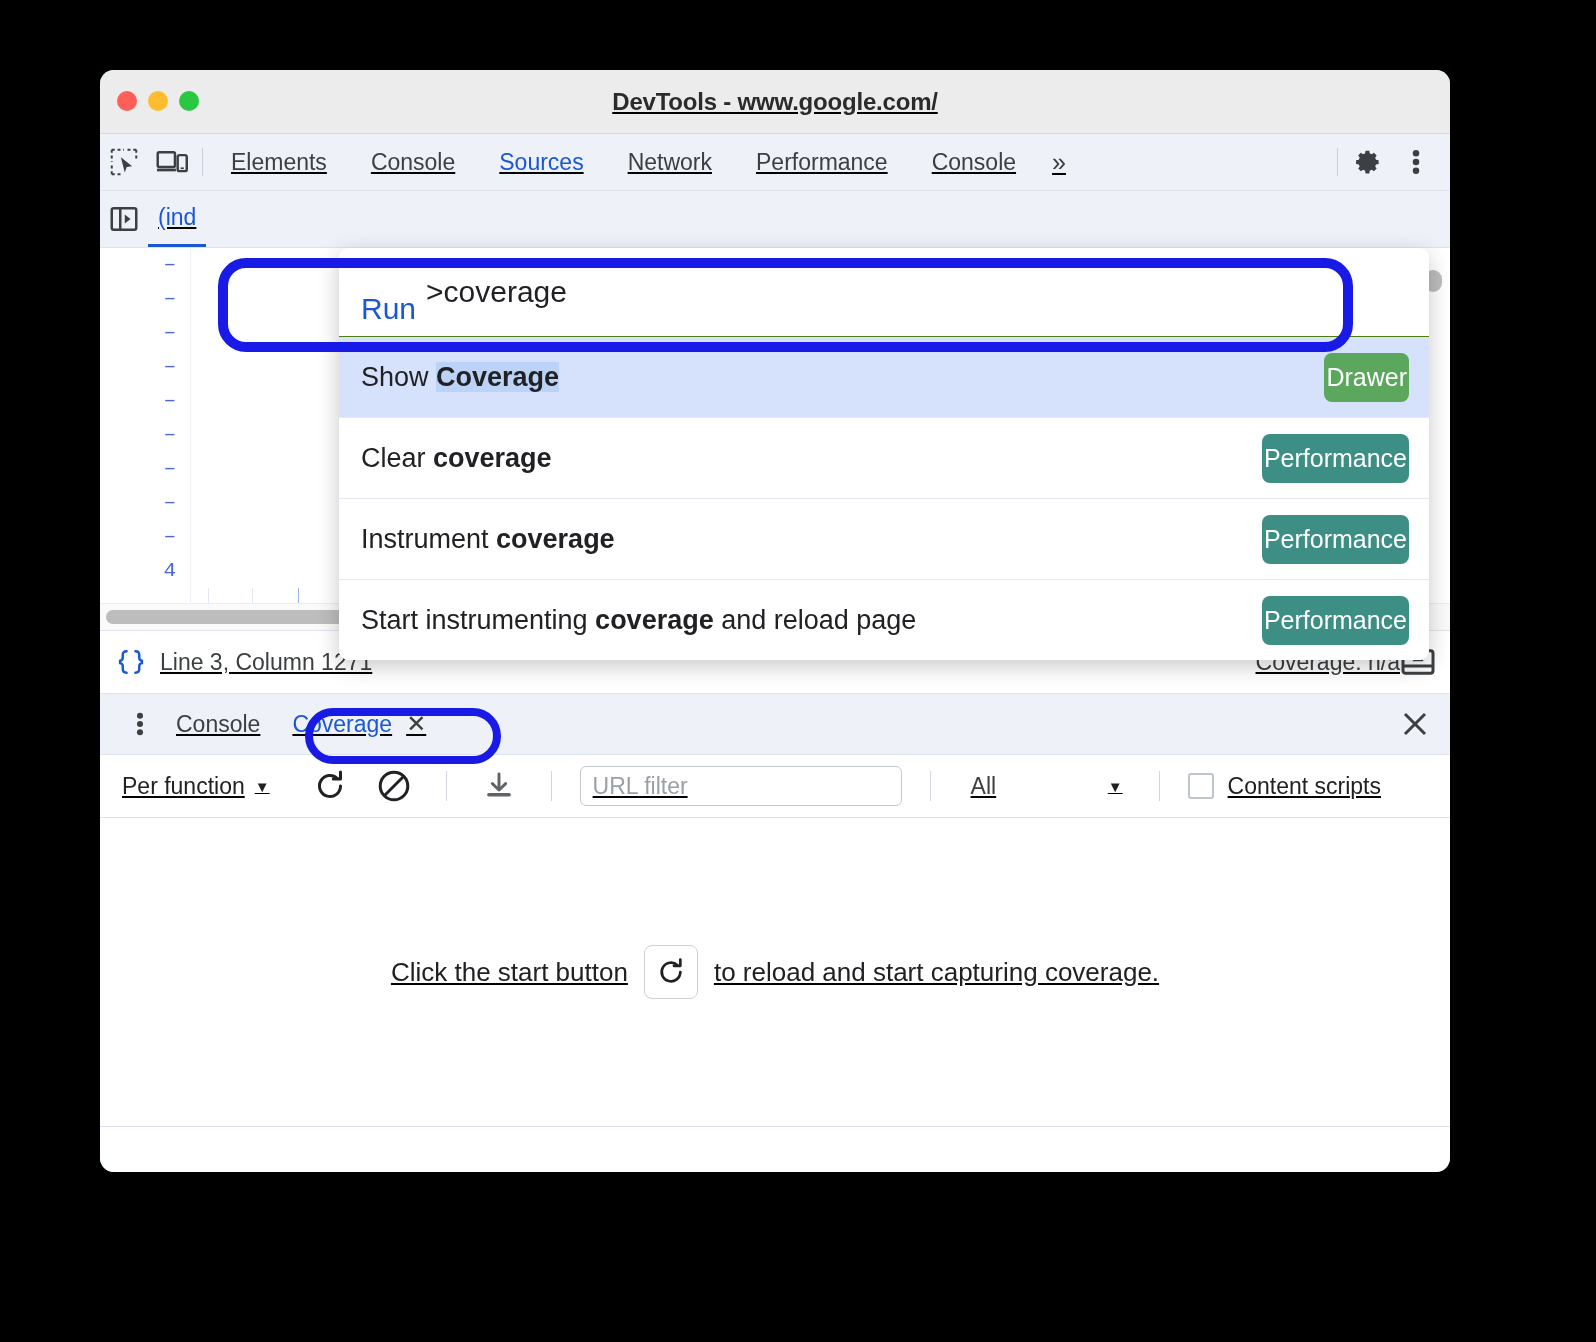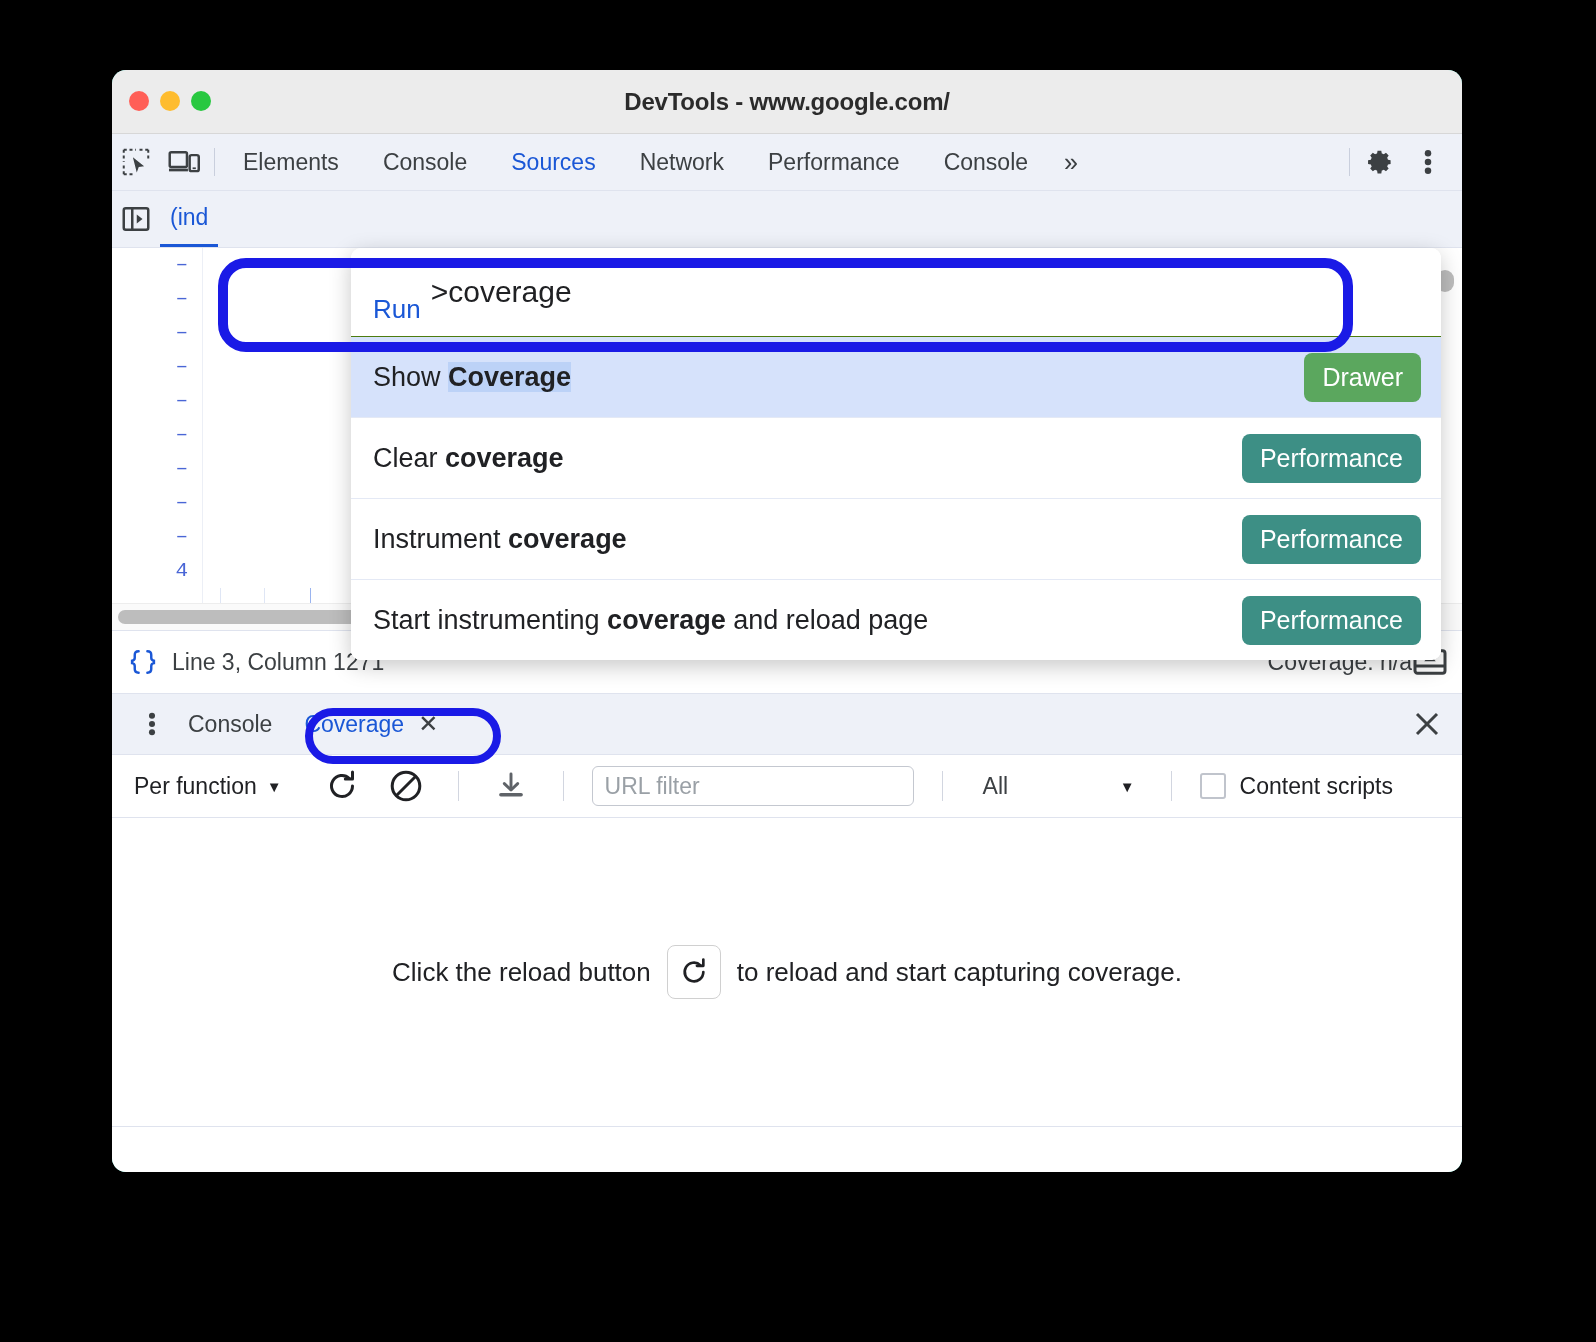--- a/index.html
+++ b/index.html
@@ -10,26 +10,27 @@
     font-family: "Liberation Sans", sans-serif;
   }
   #root {
     position: relative;
     width: 1596px; height: 1342px;
     background: #000000;
   }
   
   .window {
     position: absolute;
-    left: 112px; top: 70px;
+    left: 100px; top: 70px;
     width: 1350px; height: 1102px;
     background: #5eead4;
     border-radius: 14px;
     overflow: hidden;
     box-shadow: 0 4px 24px rgba(0,0,0,0.35);
+    text-decoration: underline;
   }
   
   .titlebar {
     position: relative;
     height: 63px;
     background: #ececec;
     border-bottom: 1px solid #d7d7d7;
     display: flex; align-items: center;
   }
   .traffic {
@@ -231,39 +232,39 @@
     box-shadow: 0 6px 22px rgba(0,0,0,0.22);
     overflow: hidden;
     z-index: 20;
   }
   .palette-query {
     height: 88px;
     display: flex; align-items: center;
     padding: 0 22px; gap: 10px;
     background: #fff;
   }
-  .q-run { font-size: 26px; color: #1a57d6; margin-top: 34px; }
+  .q-run { font-size: 30px; color: #1a57d6; margin-top: 34px; }
   .q-text { font-size: 30px; color: #202124; }
   .palette-list { background: #fff; }
   .p-item {
     position: relative;
     height: 80px;
     display: flex; align-items: center;
     padding: 0 20px 0 22px;
     border-top: 1px solid #e4e9f5;
     background: #fff;
   }
   .p-item:first-child { border-top: none; }
   .p-item.selected { background: #d6e2fb; border-top: 1px solid #4d7c0f; }
   .p-label { font-size: 27px; color: #202124; }
   .p-label b { font-weight: bold; }
   .p-label .hl { background: #bcd2f7; }
   .p-badge {
     margin-left: auto;
-    padding: 10px 18px;
+    padding: 10px 2px;
     border-radius: 8px;
     color: #ffffff;
     font-size: 25px;
     white-space: nowrap;
   }
   .p-badge.drawer { background: #5ba75e; }
   .p-badge.perf { background: #3d8f85; }
   
   .ring {
     position: absolute;
@@ -461,21 +462,21 @@
       </div>
       <div class="cov-sep"></div>
       <div class="checkbox-wrap">
         <span class="checkbox"></span>
         <span class="checkbox-label">Content scripts</span>
       </div>
     </div>
 
     <div class="cov-body">
       <div class="empty-msg">
-        <span>Click the reload button</span>
+        <span>Click the start button</span>
         <span class="reload-box">
           <svg width="32" height="32" viewBox="0 0 24 24">
             <path d="M19 12a7 7 0 1 1-2.1-5" fill="none" stroke="#202124" stroke-width="2" stroke-linecap="round"></path>
             <path d="M19 2.6 V7.4 H14.2" fill="none" stroke="#202124" stroke-width="2" stroke-linecap="round" stroke-linejoin="round"></path>
           </svg>
         </span>
         <span>to reload and start capturing coverage.</span>
       </div>
     </div>
     <div class="cov-footer"></div>

